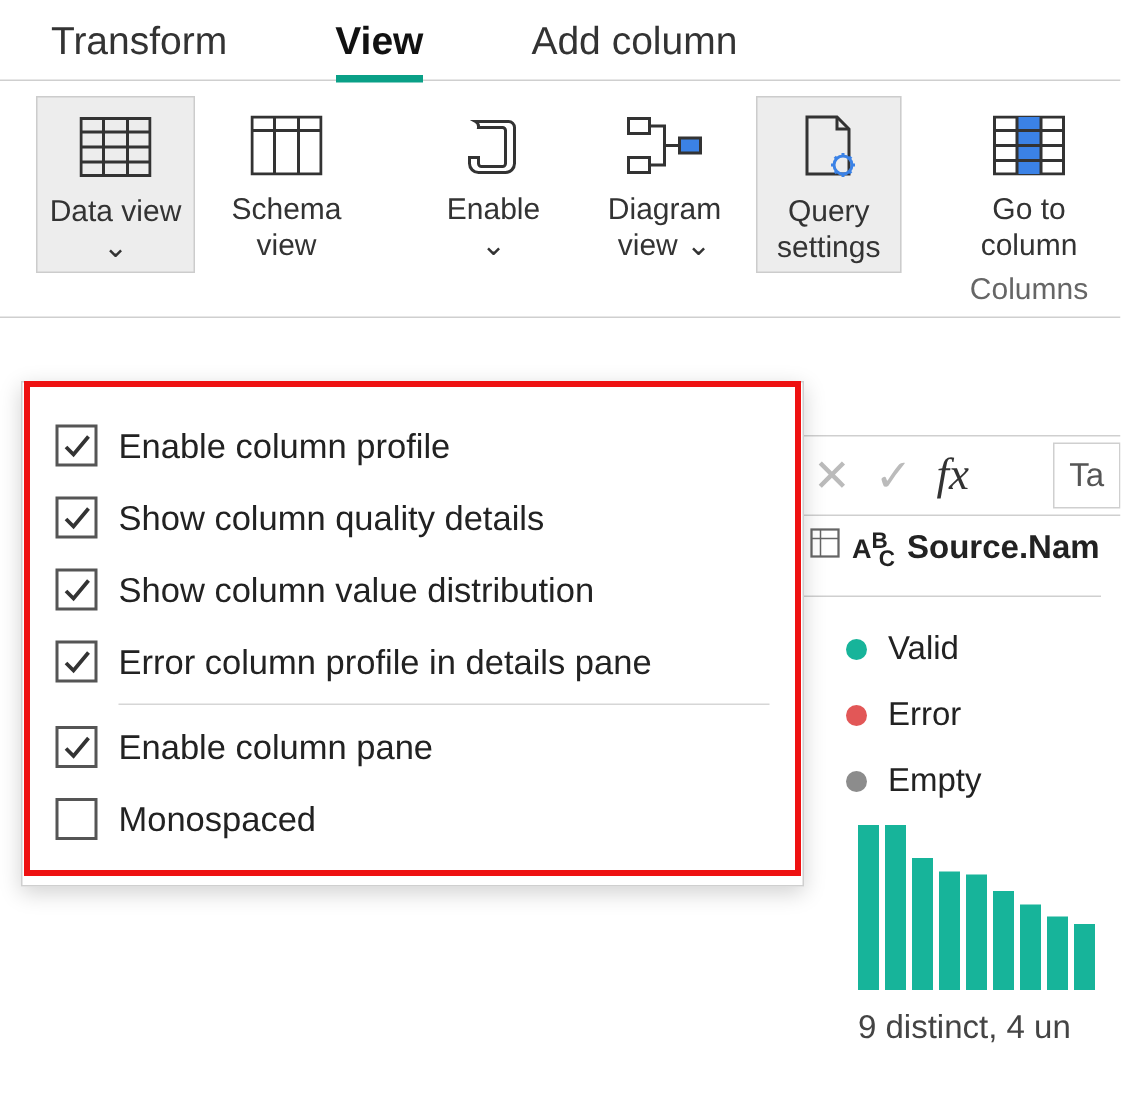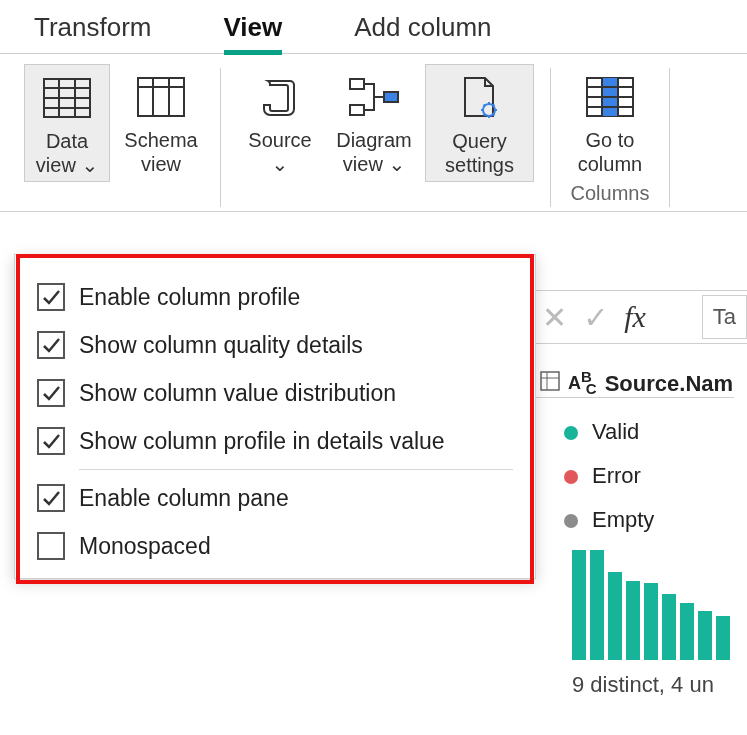--- a/index.html
+++ b/index.html
@@ -45,41 +45,41 @@
     display: flex;
     flex-direction: column;
     align-items: center;
     padding: 0 10px 6px 10px;
     position: relative;
   }
   .ribbon-buttons { display:flex; gap:8px; }
   .ribbon-btn {
     display: flex; flex-direction: column; align-items: center;
     justify-content: flex-start;
-    width: 86px;
+    width: 106px;
     padding: 6px 2px 4px 2px;
     text-align: center;
     line-height: 1.2;
   }
   .ribbon-btn.sel { background:#ededed; border:1px solid #ccc; }
   .ribbon-btn .iconwrap { width:54px; height:54px; display:flex;align-items:center;justify-content:center;}
   .ribbon-btn .lbl { margin-top:4px; font-size:20px; }
   .group-caption { font-size:20px; color:#666; margin-top:2px; }
   .vsep { width:1px; background:#cfcfcf; margin:4px 6px; }
 
   
   .dropdown {
     position: absolute;
     left: 14px;
     top: 254px;
     width: 522px;
     background: #fff;
     border: 1px solid #cfcfcf;
     box-shadow: 0 4px 14px rgba(0,0,0,0.18);
-    padding: 18px 22px 8px 22px;
+    padding: 18px 22px 20px 22px;
     font-size: 23px;
     z-index: 5;
   }
   .dd-item {
     display:flex; align-items:center; gap:14px;
     padding: 10px 0;
   }
   .chk {
     width:28px; height:28px; border:2px solid #555; display:flex;
     align-items:center; justify-content:center; flex:0 0 28px;
@@ -104,21 +104,21 @@
     display:flex; align-items:center; gap:16px; padding-left:8px;
     font-size:26px; font-style:italic; color:#555;
   }
   .fxbar .xbtn, .fxbar .vbtn { color:#bbb; font-style:normal; font-size:30px;}
   .fxbar .fx { font-family: "Times New Roman", serif; font-style:italic; font-size:30px; color:#333;}
   .ta { border:1px solid #cfcfcf; padding:8px 10px; font-style:normal; font-size:22px;}
 
   .colhdr {
     position:absolute; left:534px; top:352px; right:13px; height:46px;
     border-bottom:1px solid #cfcfcf;
-    display:flex; align-items:flex-end; gap:8px; padding-left:6px;
+    display:flex; align-items:flex-start; gap:8px; padding-left:6px;
     font-size:22px; font-weight:700;
   }
   .qual {
     position:absolute; left:564px; top:410px; font-size:22px; line-height:2;
   }
   .dot { display:inline-block; width:14px; height:14px; border-radius:50%; margin-right:14px; vertical-align:middle;}
   .dot.v{background:#17b49a;} .dot.e{background:#e25757;} .dot.m{background:#8c8c8c;}
 
   .bars {
     position:absolute; left:572px; top:540px; width:170px; height:120px;
@@ -170,34 +170,34 @@
   <div class="vsep"></div>
 
   <div class="ribbon-group">
     <div class="ribbon-buttons">
       <div class="ribbon-btn">
         <span class="iconwrap">
           <svg width="44" height="44" viewBox="0 0 44 44">
               <path d="M10 6 h22 a4 4 0 0 1 4 4 v24 a6 6 0 0 1 -6 6 h-18 a6 6 0 0 1 -6 -6 v-4 h6 v4 a2 2 0 0 0 2 2 h14 a2 2 0 0 0 2 -2 V12 a2 2 0 0 0 -2 -2 H12 a4 4 0 0 0 -2 -4 z" fill="none" stroke="#333" stroke-width="2"></path>
             </svg>
         </span>
-        <span class="lbl"><span>Source</span><br><span>⌄</span></span>
+        <span class="lbl"><span>Enable</span><br><span>⌄</span></span>
       </div>
       <div class="ribbon-btn">
         <span class="iconwrap">
           <svg width="52" height="44" viewBox="0 0 52 44">
               <rect x="2" y="4" width="14" height="10" fill="none" stroke="#333" stroke-width="2"></rect>
               <rect x="2" y="30" width="14" height="10" fill="none" stroke="#333" stroke-width="2"></rect>
               <rect x="36" y="17" width="14" height="10" fill="#3b82e6" stroke="#333" stroke-width="2"></rect>
               <path d="M16 9 h10 v13 h10 M16 35 h10 v-13" fill="none" stroke="#333" stroke-width="2"></path>
             </svg>
         </span>
         <span class="lbl"><span>Diagram view</span> <span>⌄</span></span>
       </div>
-      <div class="ribbon-btn sel" style="width:109px">
+      <div class="ribbon-btn sel" style="width:97px">
         <span class="iconwrap">
           <svg width="46" height="48" viewBox="0 0 46 48">
               <path d="M8 4 h20 l8 8 v30 H8 z" fill="none" stroke="#333" stroke-width="2"></path>
               <path d="M28 4 v8 h8" fill="none" stroke="#333" stroke-width="2"></path>
               <circle cx="32" cy="36" r="6" fill="none" stroke="#3b82e6" stroke-width="2"></circle>
               <g stroke="#3b82e6" stroke-width="2">
                 <line x1="32" y1="28" x2="32" y2="30"></line>
                 <line x1="32" y1="42" x2="32" y2="44"></line>
                 <line x1="24" y1="36" x2="26" y2="36"></line>
                 <line x1="38" y1="36" x2="40" y2="36"></line>
@@ -262,21 +262,21 @@
         </svg>
       </span>
       <span>Show column value distribution</span>
     </div>
     <div class="dd-item">
       <span class="chk on">
         <svg width="20" height="20" viewBox="0 0 20 20">
           <path d="M3 11 l5 5 L18 4" fill="none" stroke="#333" stroke-width="2.5"></path>
         </svg>
       </span>
-      <span>Show column profile in details value</span>
+      <span>Error column profile in details pane</span>
     </div>
     <div class="dd-sep"></div>
     <div class="dd-item">
       <span class="chk on">
         <svg width="20" height="20" viewBox="0 0 20 20">
           <path d="M3 11 l5 5 L18 4" fill="none" stroke="#333" stroke-width="2.5"></path>
         </svg>
       </span>
       <span>Enable column pane</span>
     </div>

